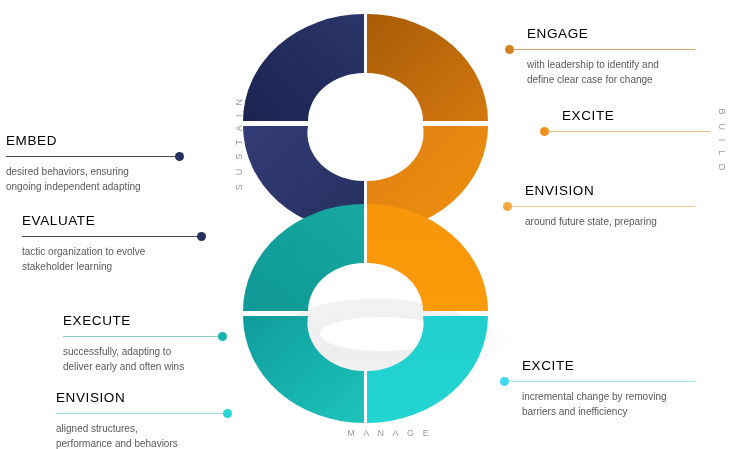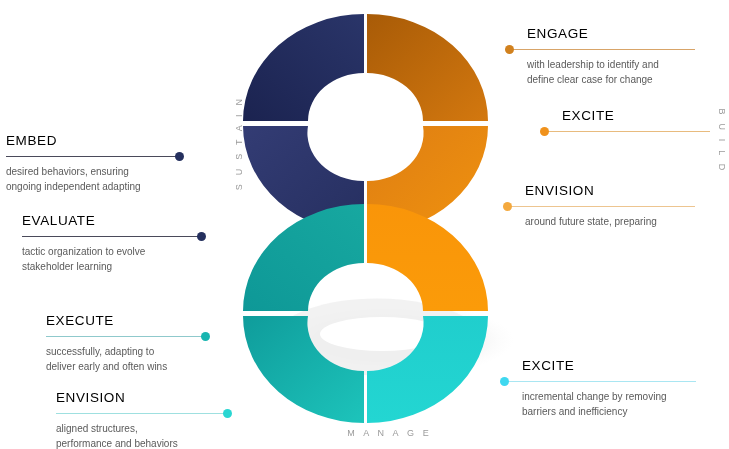--- a/index.html
+++ b/index.html
@@ -71,21 +71,21 @@
   .callout.left .rule .line{right:4px;left:0;}
 
   
   .callout.right{text-align:left;}
   .callout.right .rule .dot{left:0;}
   .callout.right .rule .line{left:4px;right:0;}
 
   
   #callout-embed{left:6px;top:100px;width:178px;}
   #callout-evaluate{left:22px;top:180px;width:184px;}
-  #callout-execute{left:46px;top:280px;width:164px;}
+  #callout-execute{left:63px;top:280px;width:164px;}
   #callout-establish{left:56px;top:357px;width:176px;}
 
   
   #callout-engage{left:505px;top:26px;width:190px;}
   #callout-excite{left:540px;top:108px;width:170px;}
   #callout-envision{left:503px;top:183px;width:192px;}
   #callout-enable{left:500px;top:358px;width:196px;}
 </style>
 </head>
 <body>

